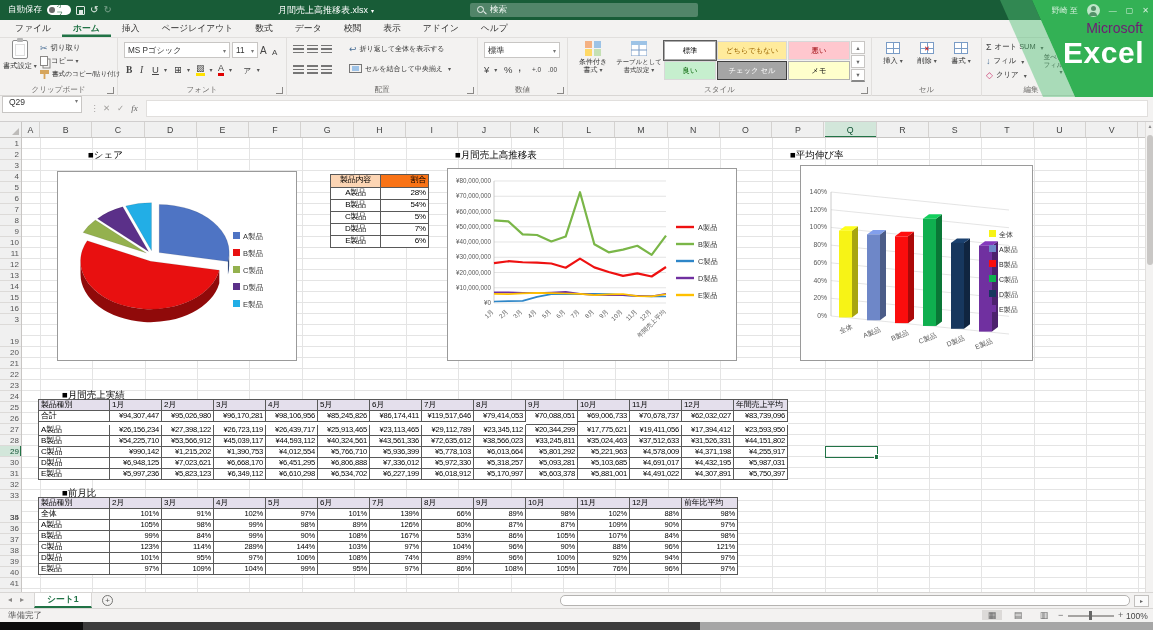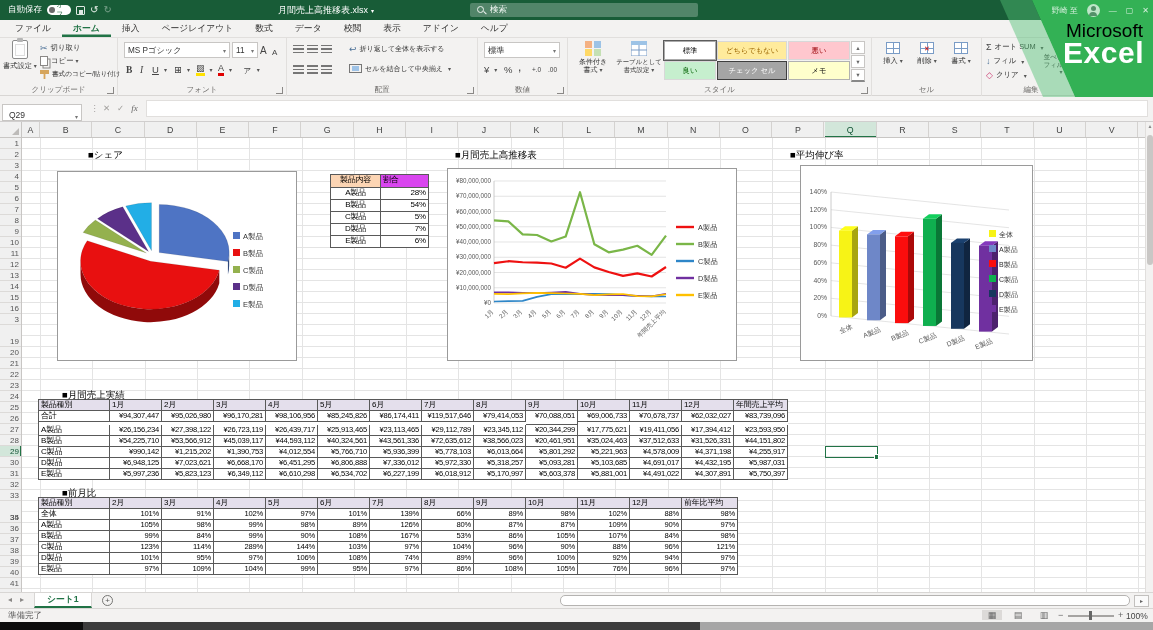--- a/index.html
+++ b/index.html
@@ -55,25 +55,25 @@
  linear-gradient(to right,transparent 0 6px,#7a9cc6 6px 7px,transparent 7px),
  linear-gradient(to bottom,transparent 0 5px,#7a9cc6 5px 6px,transparent 6px),#fff;position:relative;font-size:7px;color:#c00;text-align:center;line-height:11px}
 .chip{border:1px solid #c8c6c4;font-size:7.3px;display:flex;align-items:center;justify-content:center;overflow:hidden;white-space:nowrap}
 #gallery{position:absolute;left:96px;top:3px;display:grid;grid-template-columns:52px 70px 62px;grid-auto-rows:19px;gap:1px}
 .garr{position:absolute;width:14px;height:13px;border:1px solid #c8c6c4;background:#fff;font-size:5.5px;color:#666;display:flex;align-items:center;justify-content:center}
 .erow{position:absolute;display:flex;align-items:center;gap:3px;font-size:7.4px;color:#333;white-space:nowrap}
 .sic{font-size:9px;color:#4a6f96;line-height:10px}
 
 #brand-solid{position:absolute;left:980px;top:0;width:173px;height:97px;background:#33b155;clip-path:polygon(52px 0,173px 0,173px 97px,95px 97px);z-index:50}
 #brand-fade{position:absolute;left:980px;top:0;width:173px;height:97px;background:rgba(80,190,115,.45);clip-path:polygon(20px 0,52px 0,95px 97px,63px 97px);z-index:49}
-#brand-solid .b1{position:absolute;right:10px;top:20px;color:#000000;font-size:19px}
+#brand-solid .b1{position:absolute;right:10px;top:20px;color:#701a75;font-size:14px}
 #brand-solid .b2{position:absolute;right:9px;top:36px;color:#fff;font-size:30px;font-weight:bold;letter-spacing:.5px}
 
 #fbar{position:absolute;left:0;top:96px;width:1153px;height:26px;background:#f3f2f1;border-bottom:1px solid #d0cece}
-#namebox{position:absolute;left:2px;top:8px;width:80px;height:17px;background:#fff;border:1px solid #c8c6c4;font-size:8.5px;color:#333;display:flex;align-items:flex-end;padding-left:6px}
+#namebox{position:absolute;left:2px;top:0;width:80px;height:17px;background:#fff;border:1px solid #c8c6c4;font-size:8.5px;color:#333;display:flex;align-items:flex-start;padding-left:6px}
 #namebox .dd2{position:absolute;right:3px;font-size:6px;color:#777}
 .fbtn{position:absolute;top:4px;font-size:8.5px;color:#a19f9d;width:13px;text-align:center;line-height:17px}
 #fxlab{color:#666;font-style:italic;font-family:"Liberation Serif",serif;font-size:9px}
 #finput{position:absolute;left:146px;top:4px;width:1002px;height:17px;background:#fff;border:1px solid #e1dfdd}
 
 #sheet{position:absolute;left:0;top:122px;width:1153px;height:470px;background:#fff}
 #corner{position:absolute;left:0;top:0;width:22px;height:16px;background:#f0f0f0;border-right:1px solid #c8c6c4;border-bottom:1px solid #c8c6c4}
 #corner::after{content:"";position:absolute;right:2px;bottom:2px;border-left:7px solid transparent;border-bottom:7px solid #bdbbb9}
 #colheads{position:absolute;left:22px;top:0;width:1123px;height:16px;background:#f0f0f0;border-bottom:1px solid #c8c6c4;overflow:hidden}
 .chd{position:absolute;top:0;height:16px;font-size:8.8px;color:#444;text-align:center;line-height:16px;border-right:1px solid #d4d2d0}
@@ -588,21 +588,21 @@
             <text x="198" y="116" font-size="7" fill="#333">C製品</text>
             <rect x="188" y="124" width="7" height="7" fill="#17375e"></rect>
             <text x="198" y="131" font-size="7" fill="#333">D製品</text>
             <rect x="188" y="139" width="7" height="7" fill="#7030a0"></rect>
             <text x="198" y="146" font-size="7" fill="#333">E製品</text>
           </svg></div>
 
       <div class="dtable" style="left:308px;top:36px" id="pie-table">
           <div class="trow">
             <div class="tcell th" style="width: 50px; height: 13px; text-align: center; background: rgb(252, 213, 180);">製品内容</div>
-            <div class="tcell th" style="width: 48px; height: 13px; text-align: left; background: #d946ef;">割合</div>
+            <div class="tcell th" style="width: 48px; height: 13px; text-align: right; background: #f97316;">割合</div>
           </div>
           <div class="trow">
             <div class="tcell" style="width: 50px; height: 12px; text-align: center; font-size: 8px;">A製品</div>
             <div class="tcell val" style="width: 48px; height: 12px; font-size: 8px;">28%</div>
           </div>
           <div class="trow">
             <div class="tcell" style="width: 50px; height: 12px; text-align: center; font-size: 8px;">B製品</div>
             <div class="tcell val" style="width: 48px; height: 12px; font-size: 8px;">54%</div>
           </div>
           <div class="trow">
@@ -670,21 +670,21 @@
           <div class="trow">
             <div class="tcell lab" style="width: 71px; height: 11px;">B製品</div>
             <div class="tcell val" style="width: 52px; height: 11px;">¥54,225,710</div>
             <div class="tcell val" style="width: 52px; height: 11px;">¥53,566,912</div>
             <div class="tcell val" style="width: 52px; height: 11px;">¥45,039,117</div>
             <div class="tcell val" style="width: 52px; height: 11px;">¥44,593,112</div>
             <div class="tcell val" style="width: 52px; height: 11px;">¥40,324,561</div>
             <div class="tcell val" style="width: 52px; height: 11px;">¥43,561,336</div>
             <div class="tcell val" style="width: 52px; height: 11px;">¥72,635,612</div>
             <div class="tcell val" style="width: 52px; height: 11px;">¥38,566,023</div>
-            <div class="tcell val" style="width: 52px; height: 11px;">¥20,461,951</div>
+            <div class="tcell val" style="width: 52px; height: 11px;">¥33,245,811</div>
             <div class="tcell val" style="width: 52px; height: 11px;">¥35,024,463</div>
             <div class="tcell val" style="width: 52px; height: 11px;">¥37,512,633</div>
             <div class="tcell val" style="width: 52px; height: 11px;">¥31,526,331</div>
             <div class="tcell val" style="width: 54px; height: 11px;">¥44,151,802</div>
           </div>
           <div class="trow">
             <div class="tcell lab" style="width: 71px; height: 11px;">C製品</div>
             <div class="tcell val" style="width: 52px; height: 11px;">¥990,142</div>
             <div class="tcell val" style="width: 52px; height: 11px;">¥1,215,202</div>
             <div class="tcell val" style="width: 52px; height: 11px;">¥1,390,753</div>

